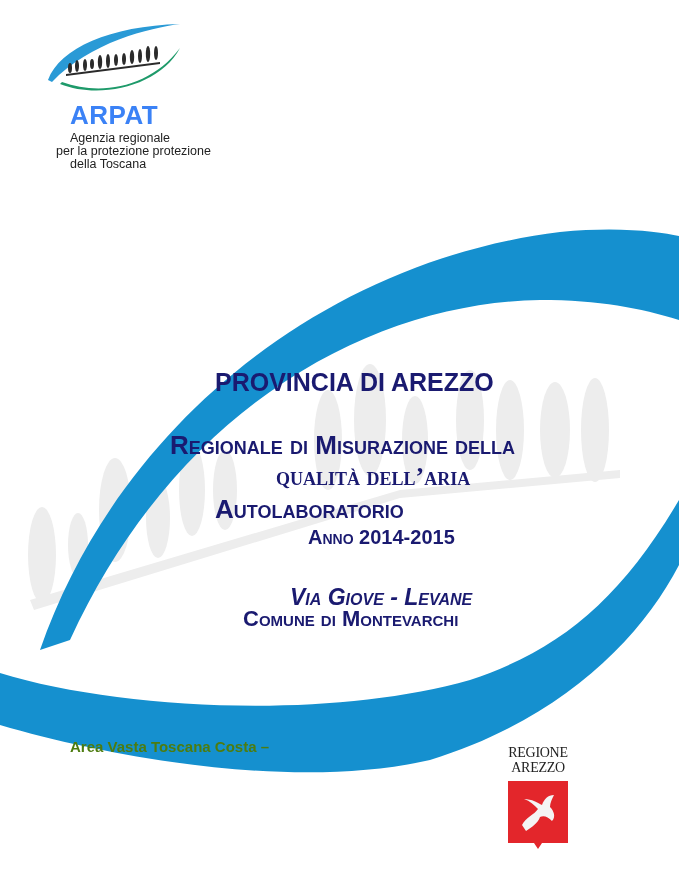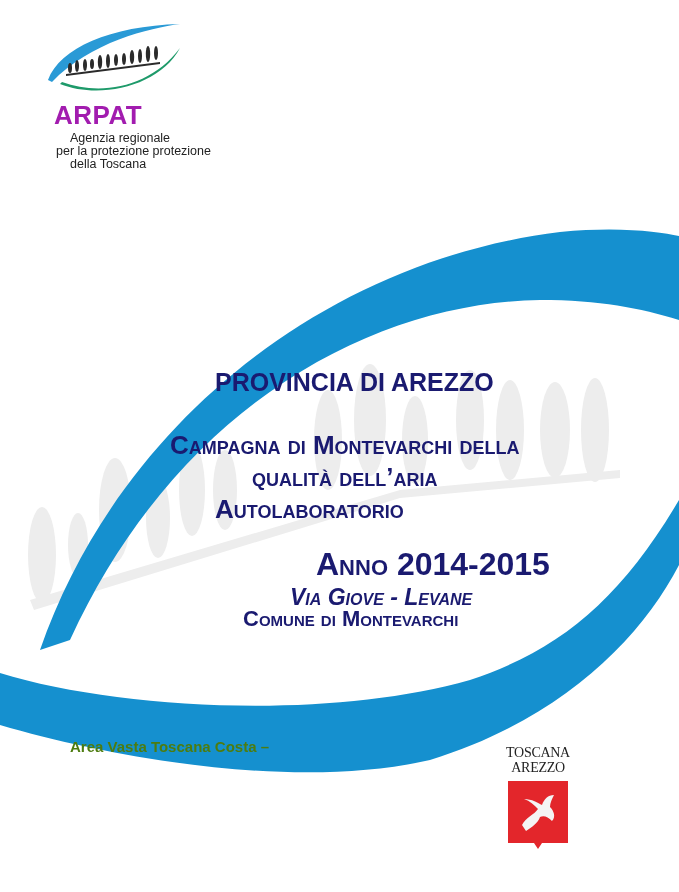--- a/index.html
+++ b/index.html
@@ -2,27 +2,27 @@
 <html><head>
 <meta charset="utf-8">
 <style>
   html, body { margin: 0; padding: 0; background: #ffffff; }
   body { width: 679px; height: 892px; position: relative; overflow: hidden; font-family: "Liberation Sans", sans-serif; }
   .abs { position: absolute; }
   .bg-art { position: absolute; left: 0; top: 0; width: 679px; height: 892px; }
   .title-main { left: 0; width: 679px; top: 368px; text-align: left; font-size: 25px; font-weight: bold; color: #1a1a70; padding-left: 140px; box-sizing: border-box; }
   .sc { font-weight: bold; color: #1a1a70; font-variant: small-caps; white-space: nowrap; }
   .line1 { left: 170px; top: 430px; font-size: 26px; letter-spacing: 0px; }
-  .line2 { left: 252px; top: 462px; font-size: 26px; }
+  .line2 { left: 276px; top: 462px; font-size: 26px; font-family: Liberation Serif, serif; }
   .line3 { left: 215px; top: 494px; font-size: 26px; }
-  .line4 { left: 308px; top: 546px; font-size: 32px; margin-left: 8px; }
+  .line4 { left: 308px; top: 526px; font-size: 20px; }
   .line5 { left: 290px; top: 584px; font-size: 23px; font-style: italic; }
   .line6 { left: 243px; top: 606px; font-size: 22px; }
   .footer-text { left: 70px; top: 738px; font-size: 15px; font-weight: bold; color: #4d7c0f; line-height: 18px; }
-  .logo-text-main { left: 54px; top: 100px; font-size: 26px; font-weight: bold; color: #a21caf; letter-spacing: 0.5px; }
+  .logo-text-main { left: 70px; top: 100px; font-size: 26px; font-weight: bold; color: #3b82f6; letter-spacing: 0.5px; }
   .logo-sub { left: 78px; top: 132px; font-size: 12.5px; color: #222; line-height: 13px; width: 120px; margin-left: -8px; }
   .regione-text { left: 503px; top: 745px; font-family: "Liberation Serif", serif; font-size: 14px; color: #222; line-height: 15px; text-align: center; width: 70px; letter-spacing: -0.3px; }
 </style>
 </head>
 <body>
 
 <svg class="bg-art" viewBox="0 0 679 892" xmlns="http://www.w3.org/2000/svg">
 
   <g fill="#ededed" stroke="none">
     <path d="M30 600 L400 490 L620 470 L620 478 L400 498 L34 610 Z"></path>
@@ -66,31 +66,31 @@
   </g>
 </svg>
 <div class="abs logo-text-main">ARPAT</div>
 <div class="abs logo-sub">
   <div>Agenzia regionale</div>
   <div style="margin-left:-14px;width:160px">per la protezione protezione</div>
   <div>della Toscana</div>
 </div>
 
 <div class="abs title-main" style="left:0;padding-left:0;width:auto;left:215px;">PROVINCIA DI AREZZO</div>
-<div class="abs sc line1">Campagna di Montevarchi della</div>
+<div class="abs sc line1">Regionale di Misurazione della</div>
 <div class="abs sc line2">qualità dell’aria</div>
 <div class="abs sc line3">Autolaboratorio</div>
 <div class="abs sc line4">Anno 2014-2015</div>
 <div class="abs sc line5">Via Giove - Levane</div>
 <div class="abs sc line6">Comune di Montevarchi</div>
 
 <div class="abs footer-text">
   <div>Area Vasta Toscana Costa –</div>
 </div>
 
 <div class="abs regione-text">
-  <div>TOSCANA</div>
+  <div>REGIONE</div>
   <div>AREZZO</div>
 </div>
 <svg class="abs" style="left:508px;top:781px;width:60px;height:70px" viewBox="0 0 60 70">
   <path d="M0 0 H60 V62 H34 L30 68 L26 62 H0 Z" fill="#e3262b"></path>
   <path d="M14 44 C 18 36, 26 34, 30 28 C 26 24, 22 20, 16 18 C 24 18, 30 22, 34 24 C 36 18, 40 14, 46 14 C 44 18, 42 22, 42 26 C 46 30, 48 36, 44 40 C 40 36, 36 34, 32 36 C 30 42, 24 46, 18 50 Z" fill="#f4f4f4"></path>
 </svg>
 
 </body></html>

